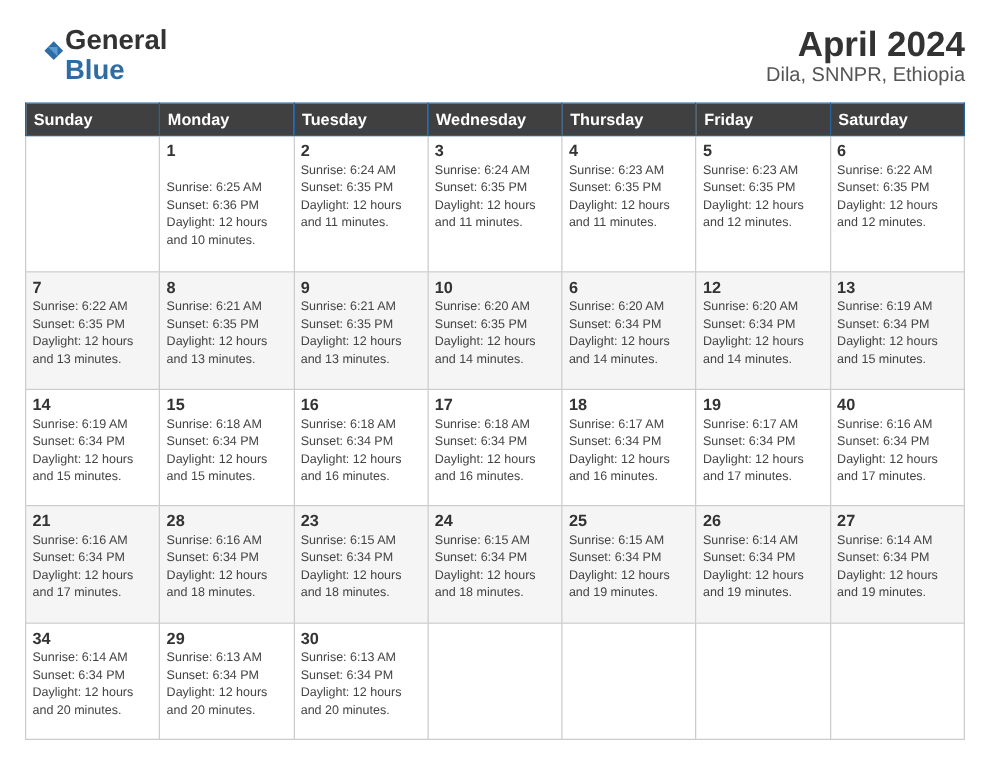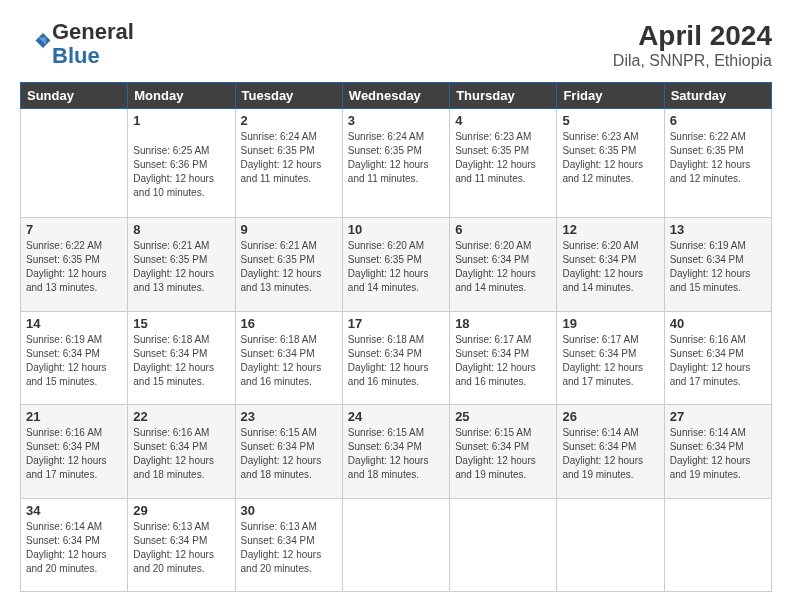--- a/index.html
+++ b/index.html
@@ -280,21 +280,21 @@
         </tr>
         <tr>
           <td>
             <span class="day-number">21</span>
             <div class="day-info" style="white-space: pre-line;">Sunrise: 6:16 AM
 Sunset: 6:34 PM
 Daylight: 12 hours
 and 17 minutes.</div>
           </td>
           <td>
-            <span class="day-number">22</span>
+            <span class="day-number">28</span>
             <div class="day-info" style="white-space: pre-line;">Sunrise: 6:16 AM
 Sunset: 6:34 PM
 Daylight: 12 hours
 and 18 minutes.</div>
           </td>
           <td>
             <span class="day-number">23</span>
             <div class="day-info" style="white-space: pre-line;">Sunrise: 6:15 AM
 Sunset: 6:34 PM
 Daylight: 12 hours

